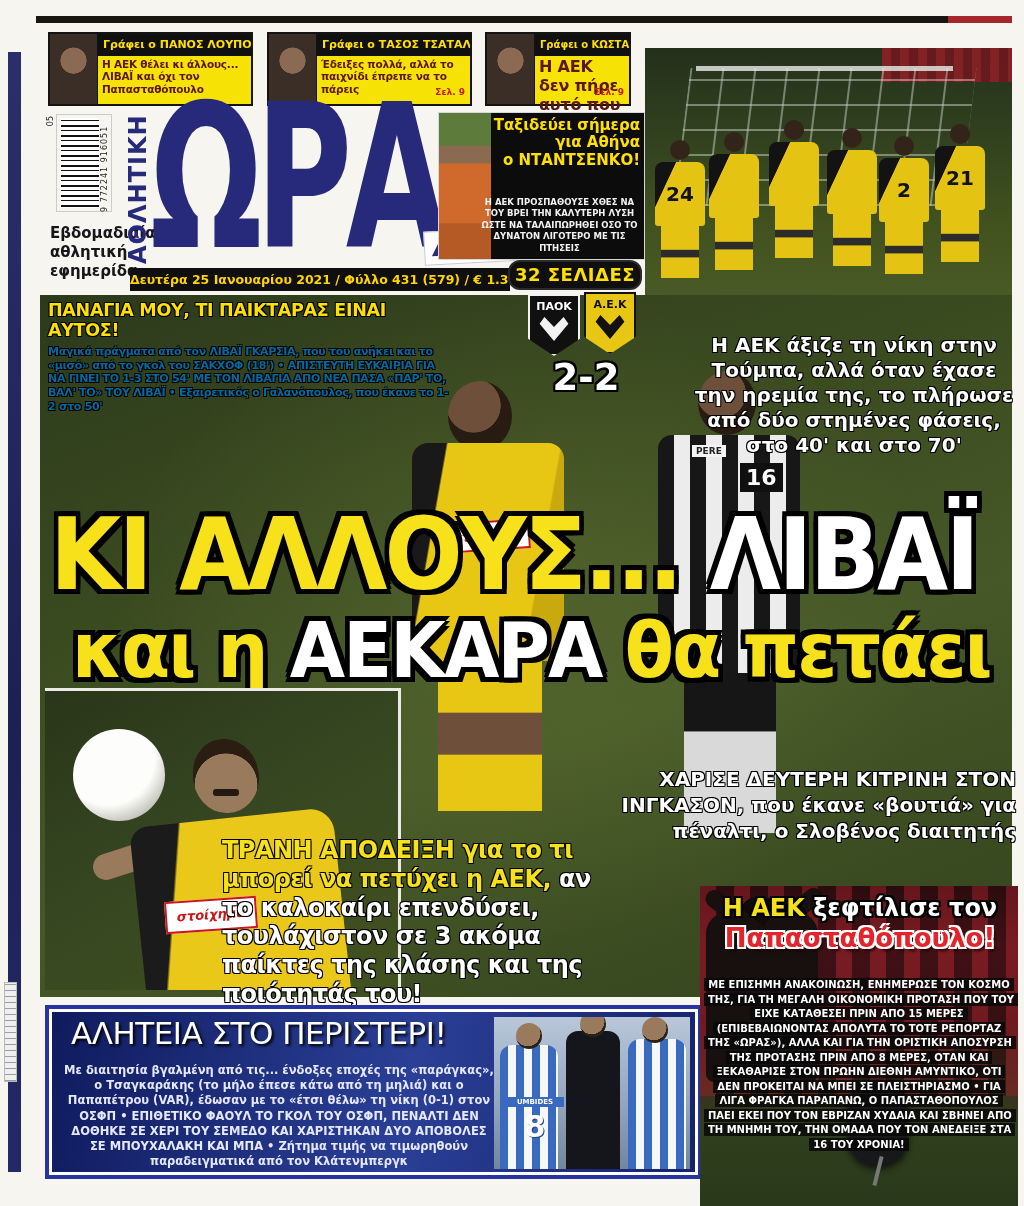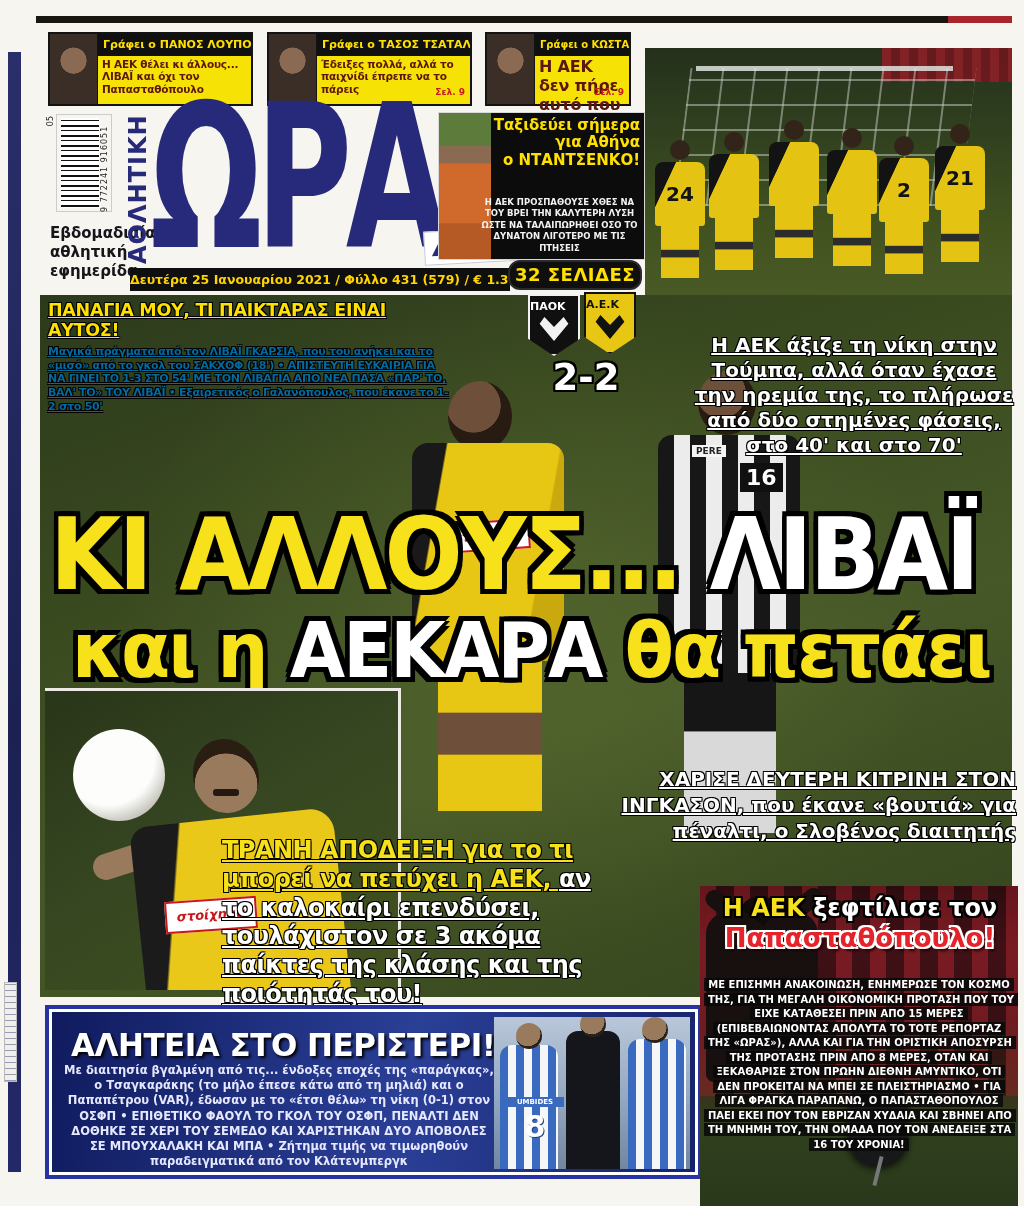--- a/index.html
+++ b/index.html
@@ -1,21 +1,21 @@
 <!DOCTYPE html>
 <html><head>
 <meta charset="utf-8">
 <style>
   * { box-sizing:border-box; margin:0; padding:0; }
   body { background:#e9e7e2; font-family:"DejaVu Sans","Liberation Sans",sans-serif; }
   #page { position:relative; width:1024px; height:1206px; background:#f7f5f0; overflow:hidden; }
   .abs { position:absolute; }
 
   
-  .ts-xs { text-shadow:-1px -1px 0 #000,1px -1px 0 #000,-1px 1px 0 #000,1px 1px 0 #000;text-decoration:underline; }
+  .ts-xs { text-shadow:-1px -1px 0 #000,1px -1px 0 #000,-1px 1px 0 #000,1px 1px 0 #000; }
   .ts-sm { text-shadow:-2px -2px 0 #000,2px -2px 0 #000,-2px 2px 0 #000,2px 2px 0 #000,0 -2px 0 #000,0 2px 0 #000,-2px 0 0 #000,2px 0 0 #000; }
   .ts-lg { text-shadow:-5px -5px 0 #000,5px -5px 0 #000,-5px 5px 0 #000,5px 5px 0 #000,0 -5px 0 #000,0 5px 0 #000,-5px 0 0 #000,5px 0 0 #000,-3px 3px 0 #000,3px -3px 0 #000; }
 
   
   .top-edge { left:36px; top:16px; width:976px; height:7px; background:#181512; }
   .top-edge-red { left:948px; top:16px; width:64px; height:7px; background:#a6262b; }
   .spine { left:8px; top:52px; width:13px; height:1120px; background:linear-gradient(180deg,#2a2f6b,#1c2152 60%,#232968); }
   .spine-label { left:4px; top:982px; width:13px; height:100px; background:#efefec; border:1px solid #bbb;
                  background-image:repeating-linear-gradient(0deg,#9a9ab0 0 1px,transparent 1px 6px); }
 
@@ -97,21 +97,21 @@
                  font-size:22px; padding:2px 6px; }
   .mp-aek-legs { position:absolute; left:398px; top:366px; width:104px; height:150px;
                  background:linear-gradient(180deg,#e8c614 0 34%, #6d4f3a 35% 62%, #e8c614 63% 100%); }
   .mp-paok-legs { position:absolute; left:644px; top:378px; width:92px; height:160px;
                   background:linear-gradient(180deg,#161616 0 36%, #d9d9d9 37% 100%); }
 
   
   .crest { position:absolute; width:52px; height:62px; clip-path:polygon(0 0,100% 0,100% 72%,50% 100%,0 72%); }
   .crest-paok { left:528px; top:294px; background:#101010; border:2px solid #f2f2f2; color:#fff; }
   .crest-aek { left:584px; top:292px; background:#e8c614; border:2px solid #111; color:#111; }
-  .crest-label { display:block; font-weight:bold; font-size:11px; margin-top:4px; }
+  .crest-label { display:block; text-align:center; font-weight:bold; font-size:11px; margin-top:4px; }
   .crest-eagle { width:30px; height:24px; margin:4px auto 0;
                  clip-path:polygon(50% 100%,2% 28%,18% 0,50% 42%,82% 0,98% 28%); }
   .crest-paok .crest-eagle { background:#f2f2f2; }
   .crest-aek .crest-eagle { background:#111; }
   .score { left:530px; top:356px; width:112px; text-align:center; color:#fff; font-weight:bold; font-size:37px; }
 
   
   .lead-note { left:48px; top:300px; width:404px; }
   .lead-head { color:#ffe000; font-weight:bold; font-size:17.5px; letter-spacing:-0.3px; margin-bottom:5px; }
   .lead-body { color:#0369a1; font-weight:bold; font-size:11px; line-height:1.24; letter-spacing:-0.3px; }
@@ -137,21 +137,21 @@
   .sec-mustache { position:absolute; left:168px; top:98px; width:26px; height:7px; border-radius:3px; background:#241812; }
   .sec-torso { position:absolute; left:96px; top:126px; width:204px; height:240px; border-radius:18px 24px 6px 6px;
                transform:rotate(-6deg);
                background:linear-gradient(100deg,#1b1b1b 0 20%, #e9c81a 21% 100%); }
   .sec-arm { position:absolute; left:46px; top:150px; width:110px; height:26px; border-radius:13px;
              background:#9a7a5c; transform:rotate(-18deg); }
 
   
   .peri { left:45px; top:1005px; width:657px; height:174px; border:4px solid #2633a0;
           box-shadow:inset 0 0 0 3px #fff; background:linear-gradient(100deg,#101b5e 0%,#2a3f96 55%,#16226b 100%); }
-  .peri-head { position:absolute; left:22px; top:18px; color:#fff; font-weight:bold; font-size:31px;
+  .peri-head { position:absolute; left:22px; top:6px; color:#fff; font-weight:normal; font-size:31px;
                letter-spacing:-0.5px; text-shadow:2px 2px 3px #000;text-align:right; }
   .peri-body { position:absolute; left:14px; top:54px; width:432px; color:#e6e8ff; font-weight:bold; font-size:11.5px;
                line-height:1.32; text-align:center; }
   .peri-photo { position:absolute; right:8px; top:8px; width:196px; height:152px;
                 background:linear-gradient(180deg,#b9c7d9 0%,#93a7c0 55%,#71879f 100%); overflow:hidden; }
   .pp-fig { position:absolute; top:28px; width:58px; height:130px; border-radius:12px 12px 0 0;
             background:repeating-linear-gradient(90deg,#3a6ac0 0 8px,#f4f6f8 8px 16px); }
   .pp-ref { position:absolute; left:72px; top:14px; width:54px; height:140px; border-radius:12px 12px 0 0; background:#14161c; }
   .pp-head { position:absolute; border-radius:50%; background:radial-gradient(circle at 45% 40%, #9a7a5c 0 60%, #2c2118 61%); }
   .pp-name { position:absolute; left:6px; top:52px; width:58px; text-align:center; color:#fff; font-weight:bold;

